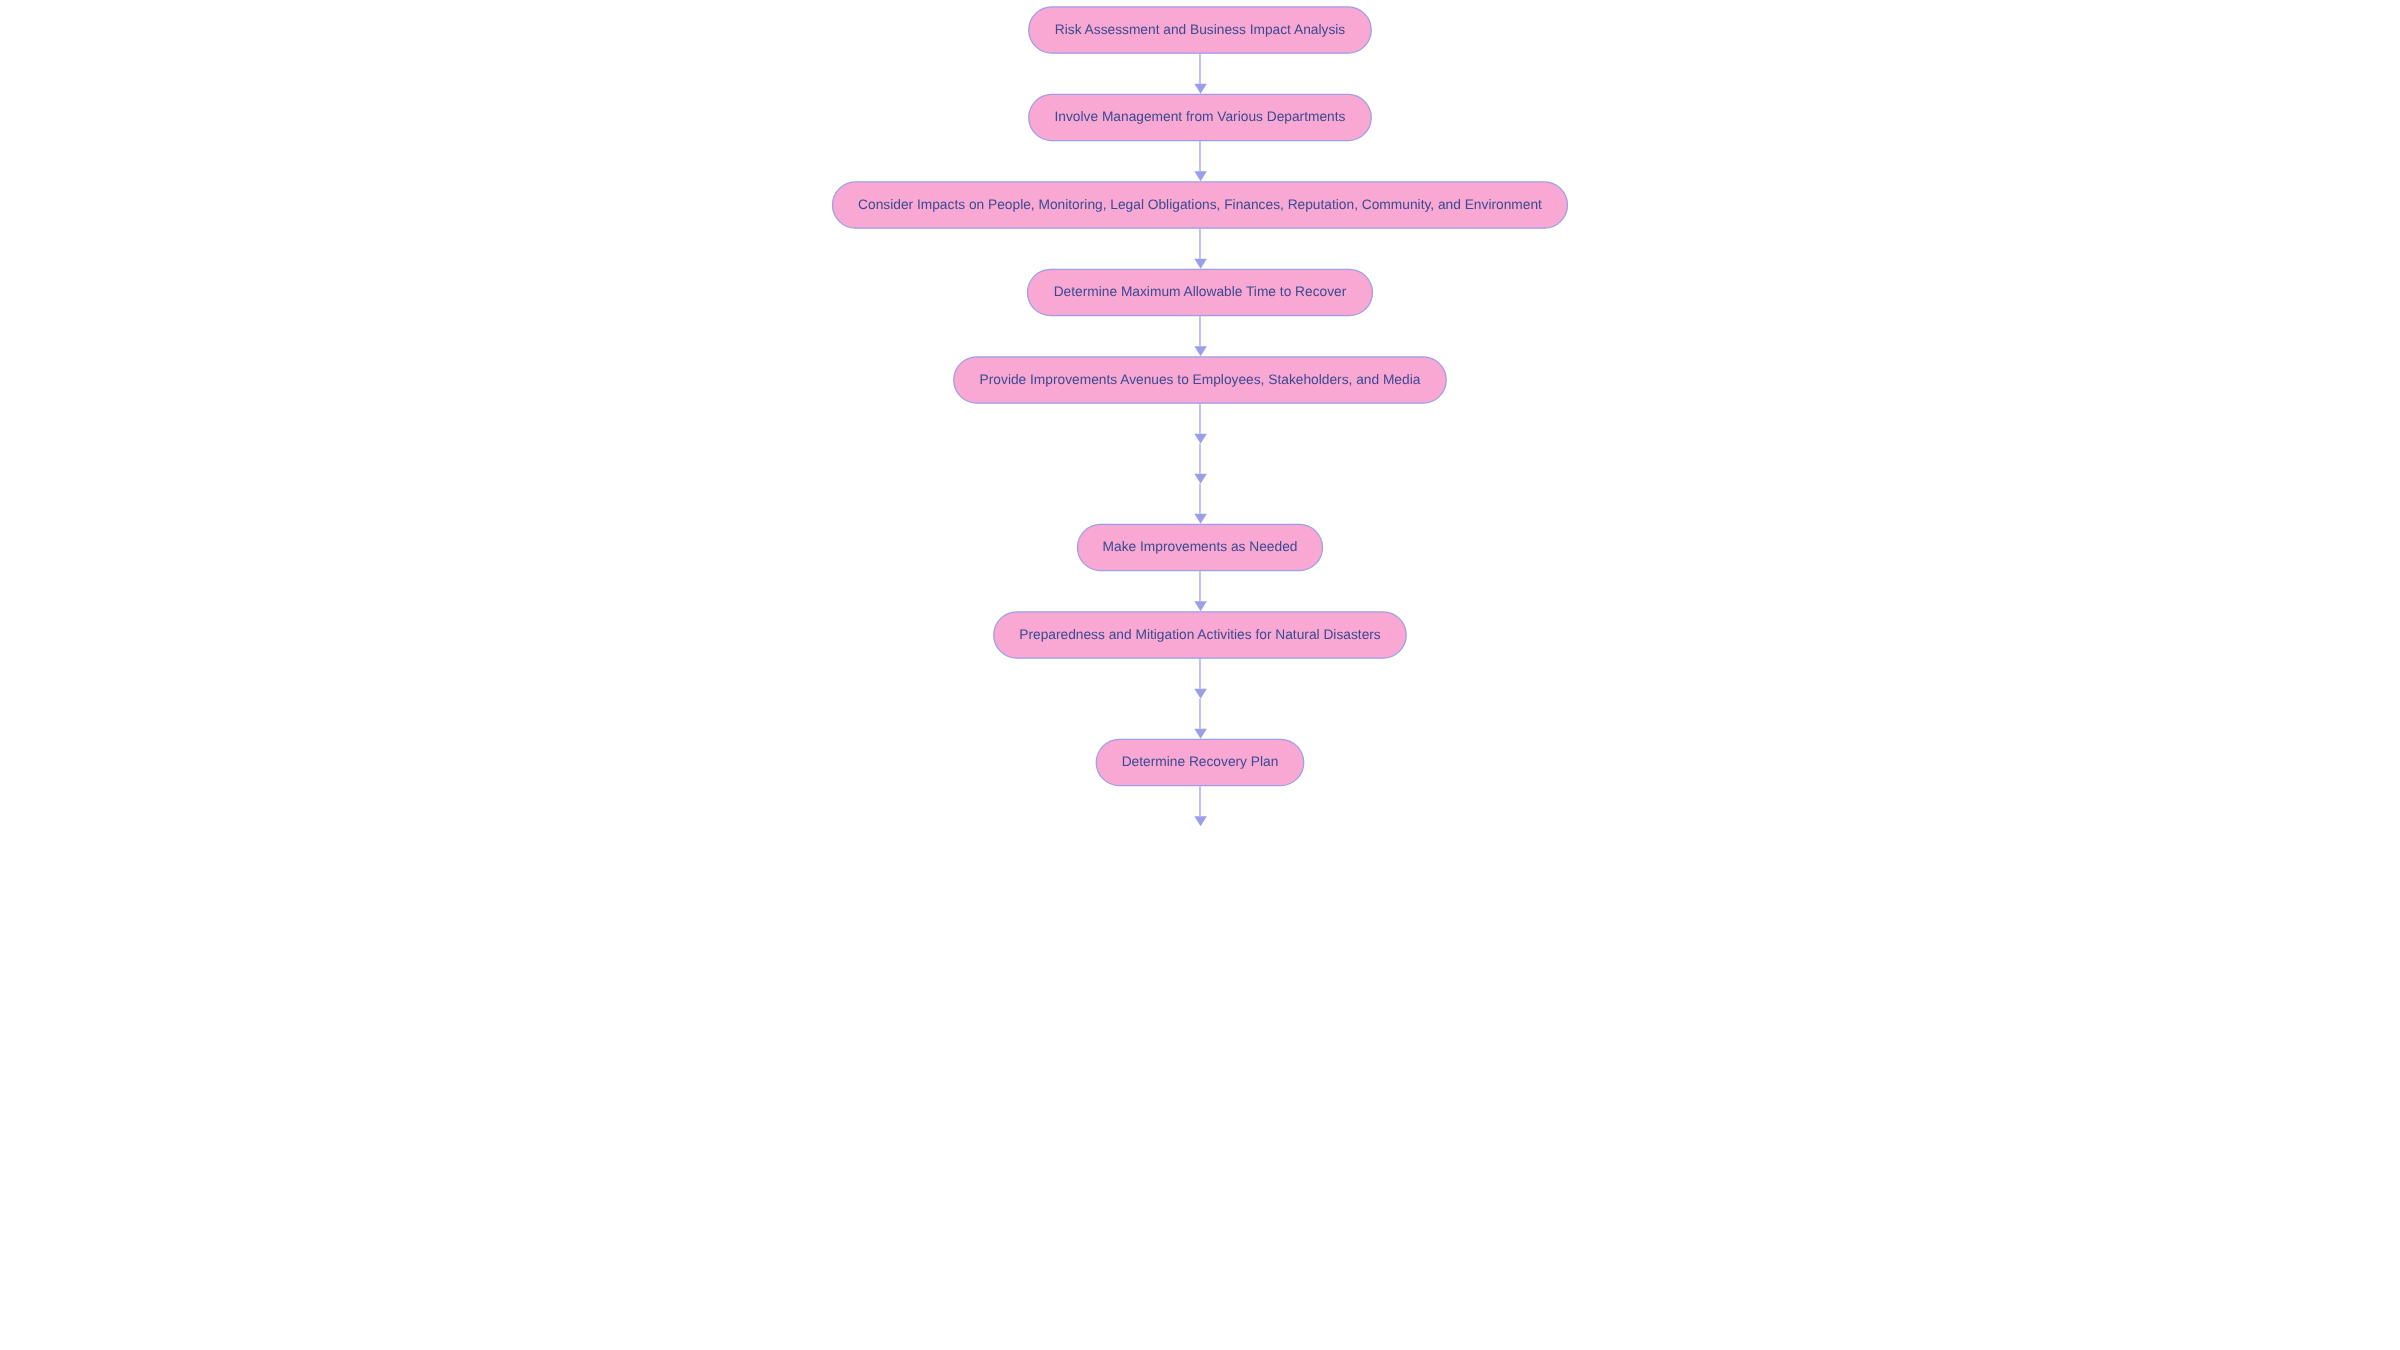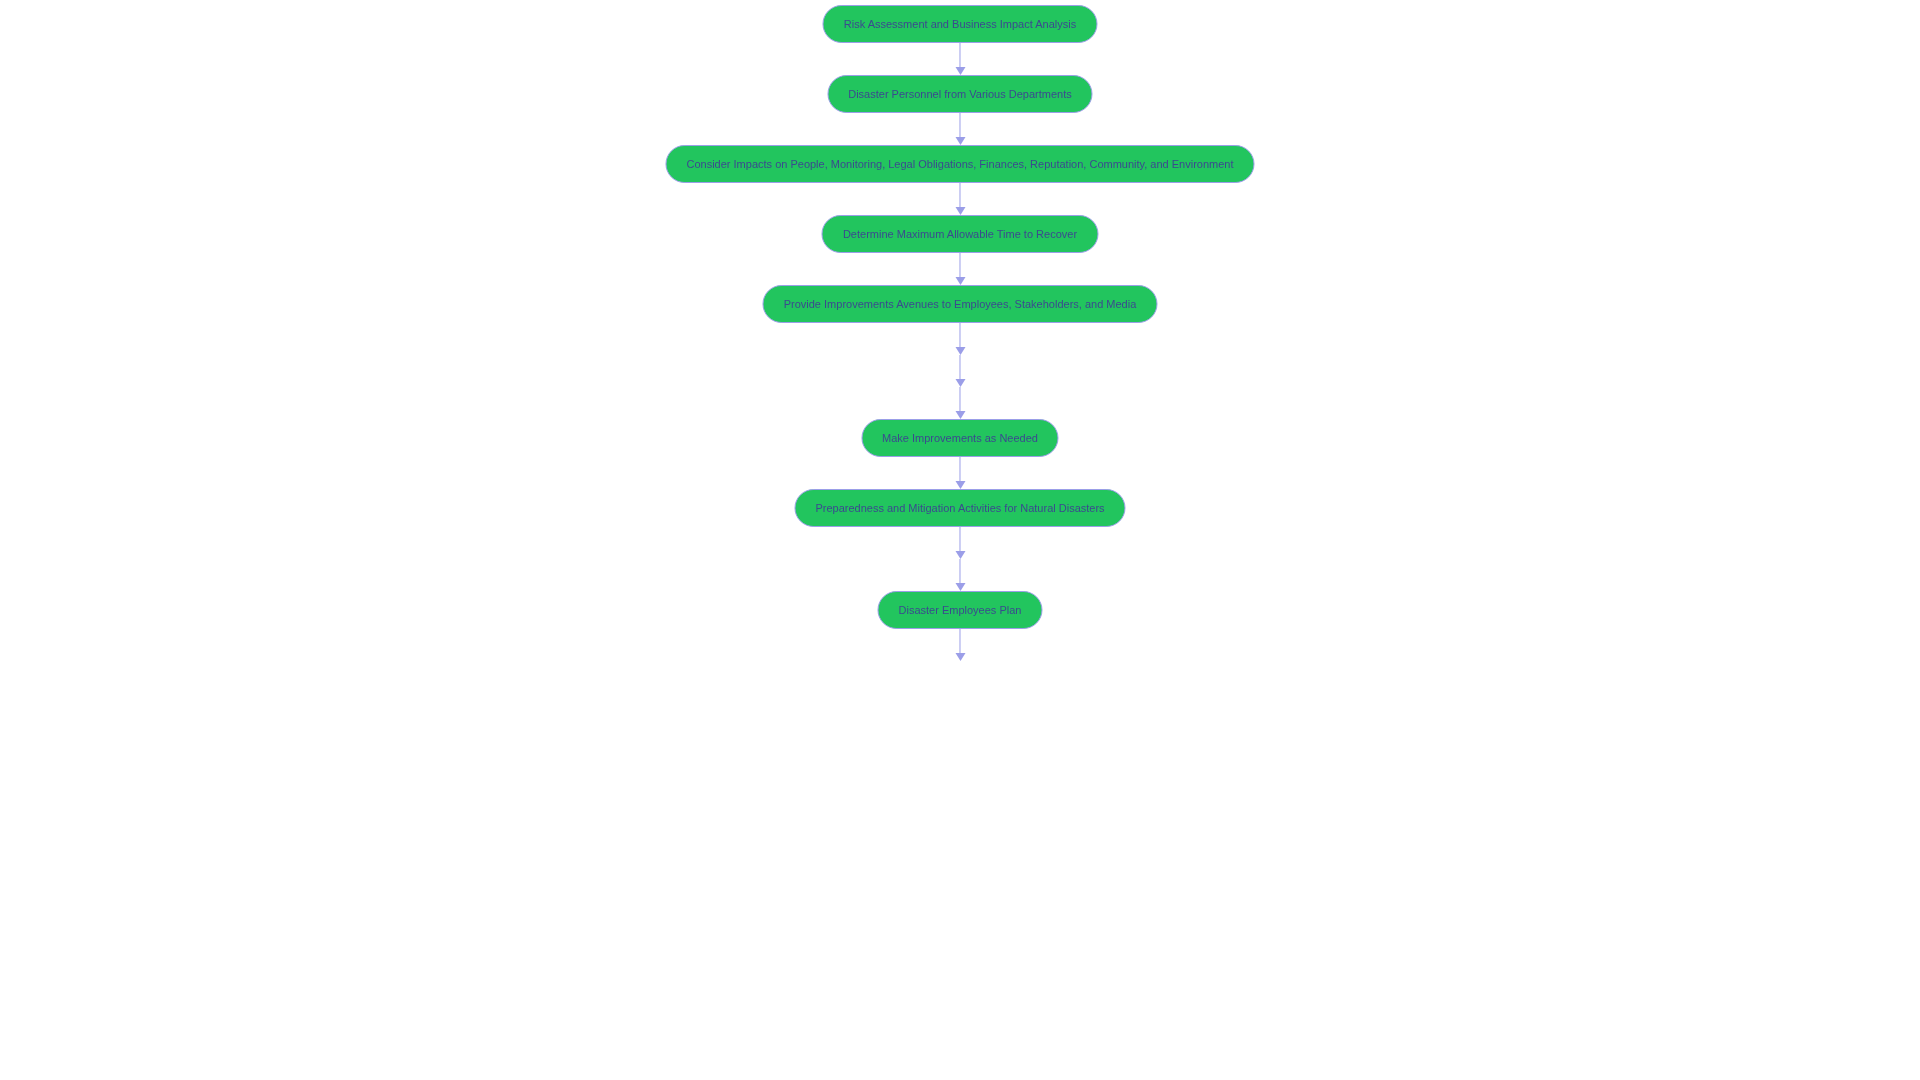--- a/index.html
+++ b/index.html
@@ -14,21 +14,21 @@
   .flowchart {
     position: absolute;
     left: 50%;
     transform: translateX(-50%);
     top: 5px;
     display: flex;
     flex-direction: column;
     align-items: center;
   }
   .node {
-    background: #22c55e;
+    background: #f9a8d4;
     border: 1px solid #9b9ee8;
     border-radius: 999px;
     color: #3b4a8f;
     font-size: 11px;
     padding: 12px 20px;
     text-align: center;
     white-space: nowrap;
     display: flex;
     align-items: center;
     justify-content: center;
@@ -55,21 +55,21 @@
 </style>
 </head>
 <body>
 
 <div class="flowchart">
   <div class="node">Risk Assessment and Business Impact Analysis</div>
   <div class="arrow-wrap">
       <div class="arrow-line"></div>
       <div class="arrow-head"></div>
     </div>
-  <div class="node">Disaster Personnel from Various Departments</div>
+  <div class="node">Involve Management from Various Departments</div>
   <div class="arrow-wrap">
       <div class="arrow-line"></div>
       <div class="arrow-head"></div>
     </div>
   <div class="node">Consider Impacts on People, Monitoring, Legal Obligations, Finances, Reputation, Community, and Environment</div>
   <div class="arrow-wrap">
       <div class="arrow-line"></div>
       <div class="arrow-head"></div>
     </div>
   <div class="node">Determine Maximum Allowable Time to Recover</div>
@@ -97,18 +97,18 @@
     </div>
   <div class="node">Preparedness and Mitigation Activities for Natural Disasters</div>
   <div class="arrow-wrap">
       <div class="arrow-line"></div>
       <div class="arrow-head"></div>
     </div>
   <div class="arrow-wrap">
       <div class="arrow-line"></div>
       <div class="arrow-head"></div>
     </div>
-  <div class="node">Disaster Employees Plan</div>
+  <div class="node">Determine Recovery Plan</div>
   <div class="arrow-wrap">
       <div class="arrow-line"></div>
       <div class="arrow-head"></div>
     </div>
 </div>
 
 </body></html>

